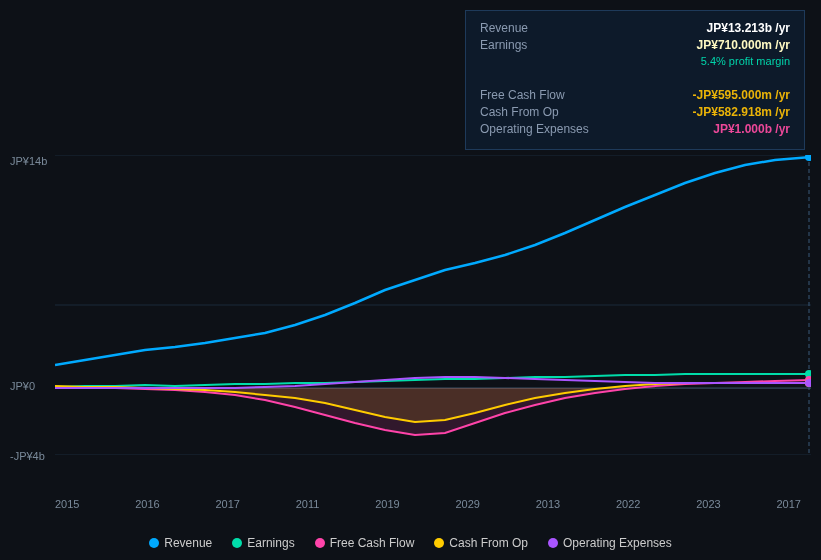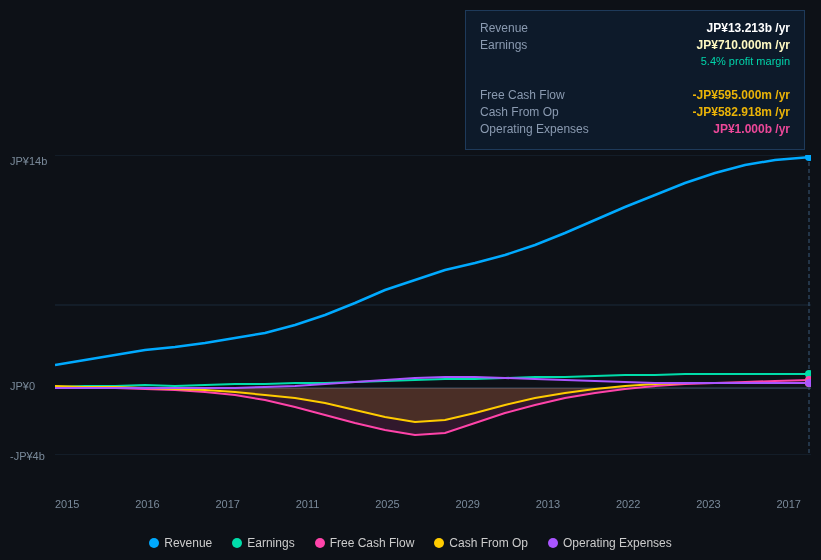--- a/index.html
+++ b/index.html
@@ -384,21 +384,21 @@
   <circle cx="754" cy="225" r="4" fill="#ff44aa"></circle>
   <circle cx="754" cy="228" r="4" fill="#ffcc00"></circle>
   <circle cx="754" cy="228" r="4" fill="#aa55ff"></circle>
 </svg>
 
 <div class="x-labels">
   <span>2015</span>
   <span>2016</span>
   <span>2017</span>
   <span>2011</span>
-  <span>2025</span>
+  <span>2019</span>
   <span>2029</span>
   <span>2013</span>
   <span>2022</span>
   <span>2023</span>
   <span>2017</span>
 </div>
 
 <div class="legend">
   <div class="legend-item">
     <div class="legend-dot" style="background:#00aaff;"></div>

